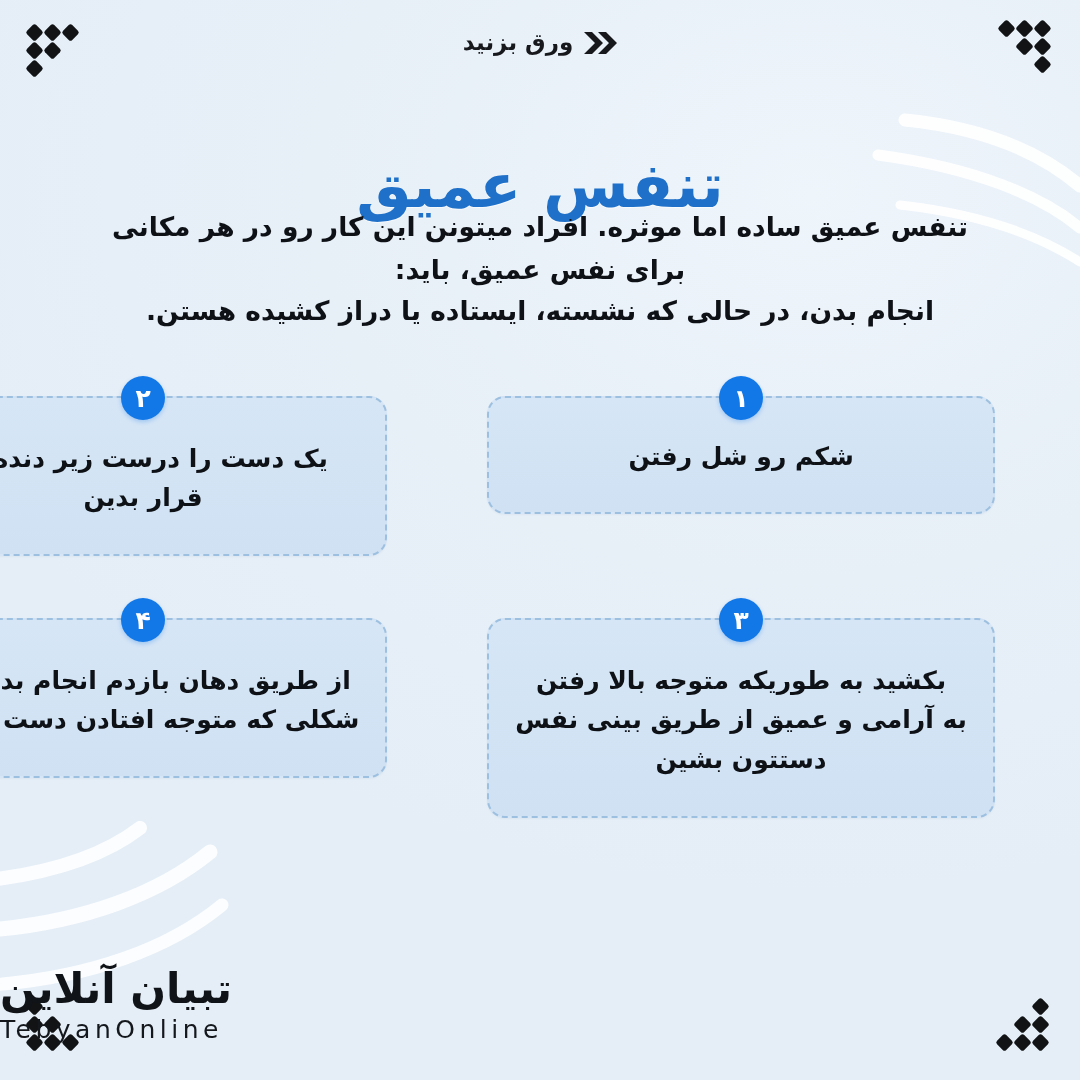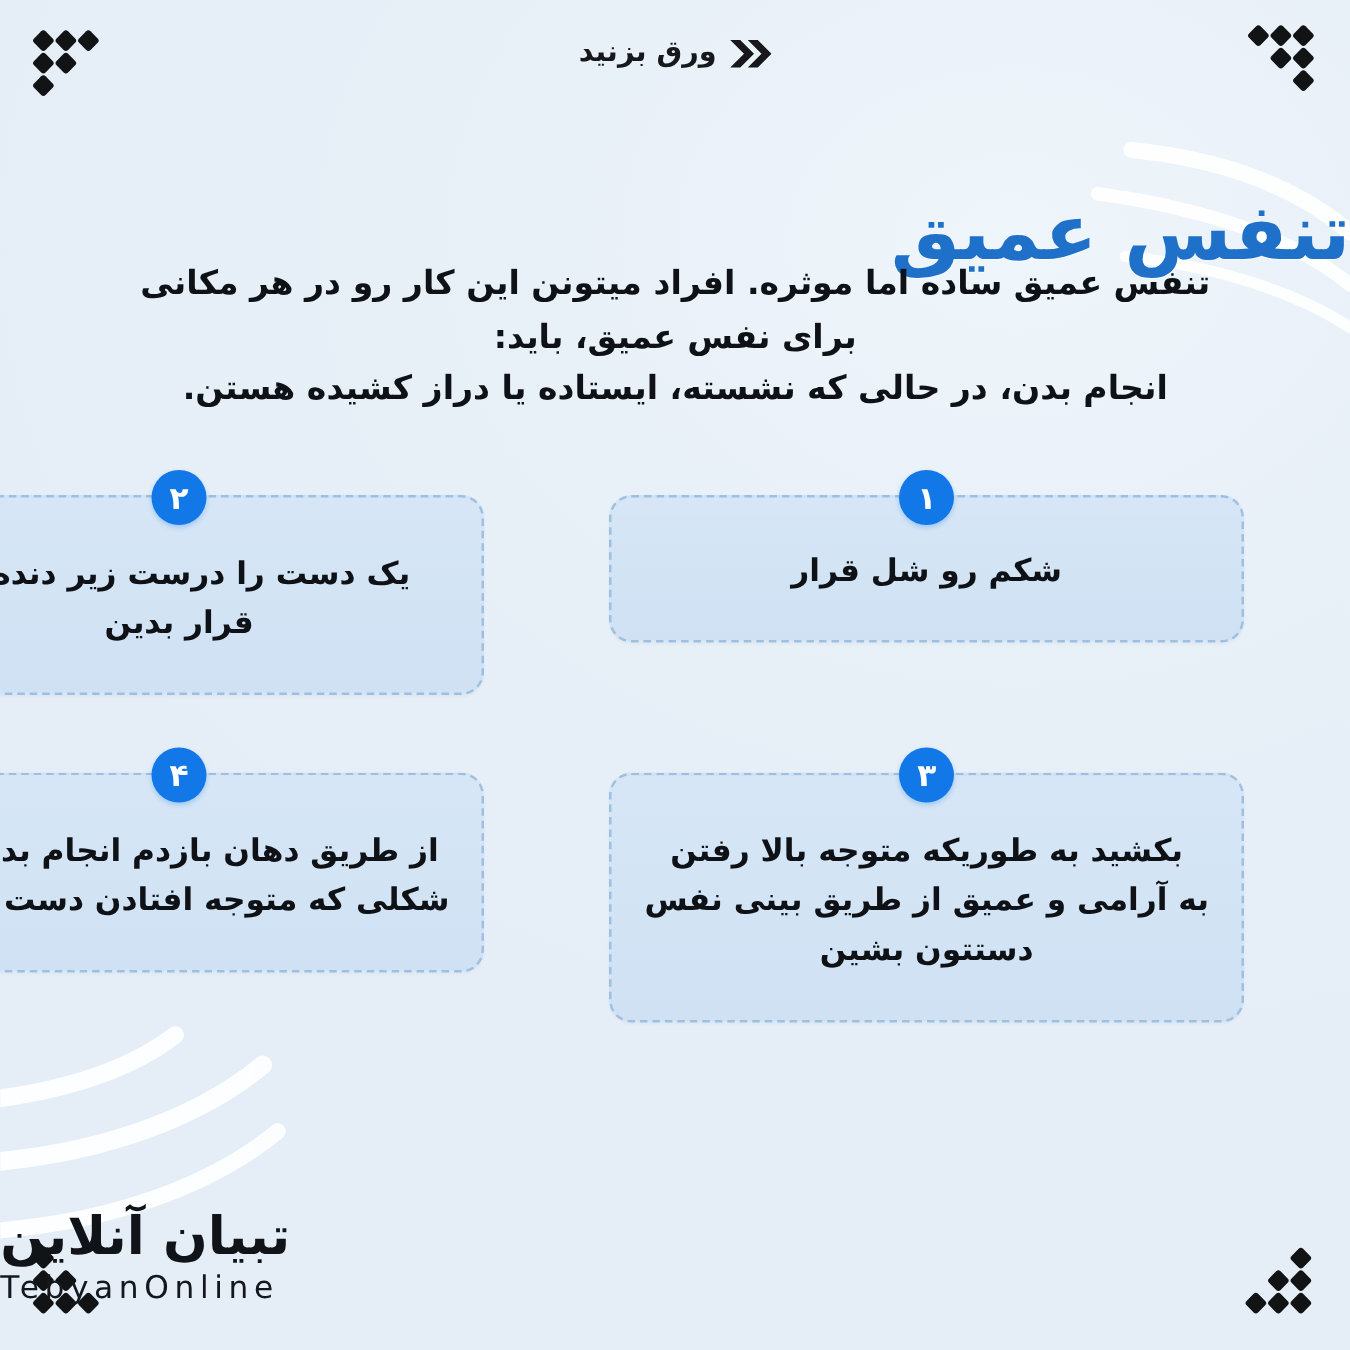--- a/index.html
+++ b/index.html
@@ -64,20 +64,21 @@
     display: block;
     transform: translateY(1px);
   }
 
   
   .title {
     position: absolute;
     top: 108px;
     left: 0;
     right: 0;
+    text-align: center;
     font-size: 62px;
     font-weight: 800;
     color: #1f70c8;
     letter-spacing: 0.5px;
     line-height: 1.15;
     text-shadow: 0 1px 0 rgba(255,255,255,0.6);
   }
 
   
   .intro {
@@ -257,21 +258,21 @@
     <span class="intro-line last">برای نفس عمیق، باید:</span>
     <span class="intro-line">انجام بدن، در حالی که نشسته، ایستاده یا دراز کشیده هستن.</span>
   </div>
 
   <div class="cards">
 
     <div class="card-slot">
       <div class="card h-1">
         <div class="badge">۱</div>
         <div class="card-text">
-          <span class="tline">شکم رو شل قرار</span>
+          <span class="tline">شکم رو شل رفتن</span>
         </div>
       </div>
     </div>
 
     <div class="card-slot">
       <div class="card h-2">
         <div class="badge">۲</div>
         <div class="card-text">
           <span class="tline">یک دست را درست زیر دنده ها</span>
           <span class="tline">قرار بدین</span>

